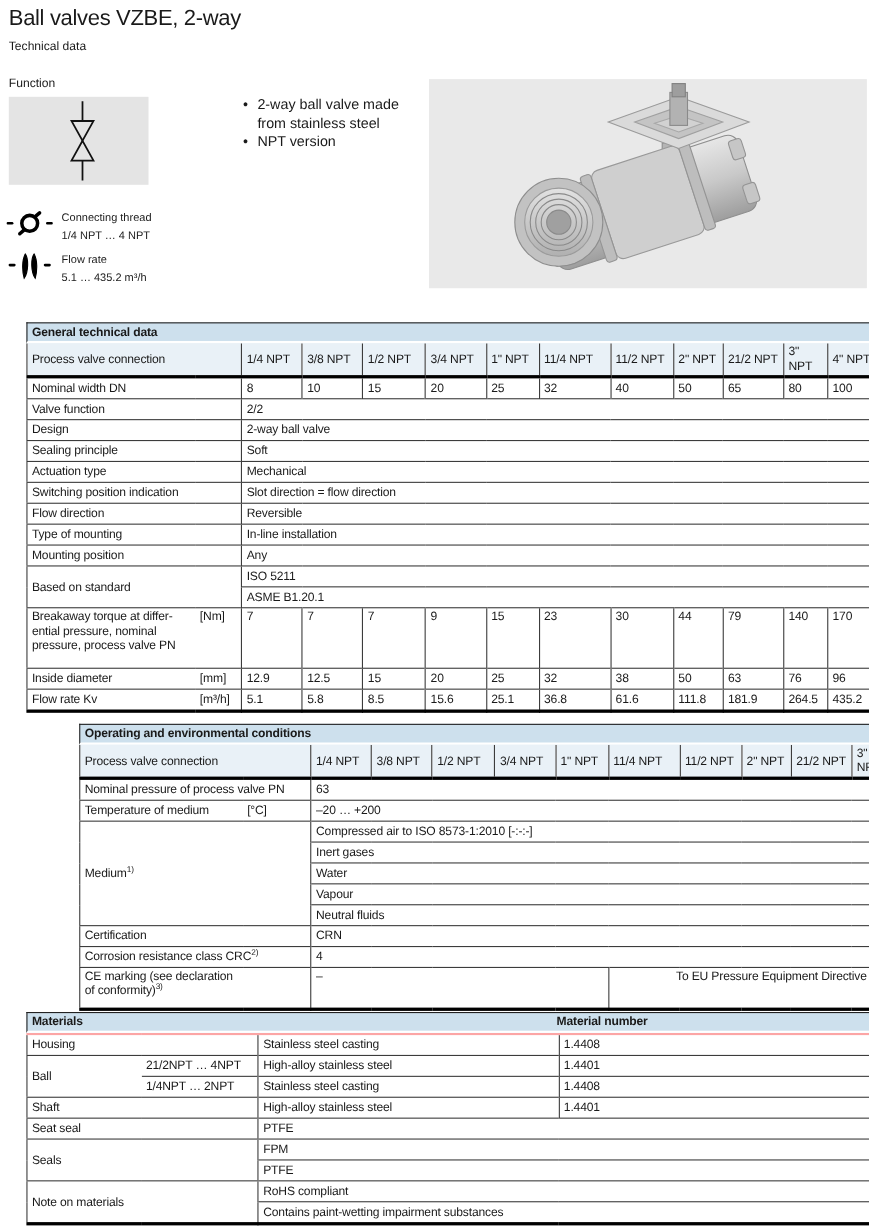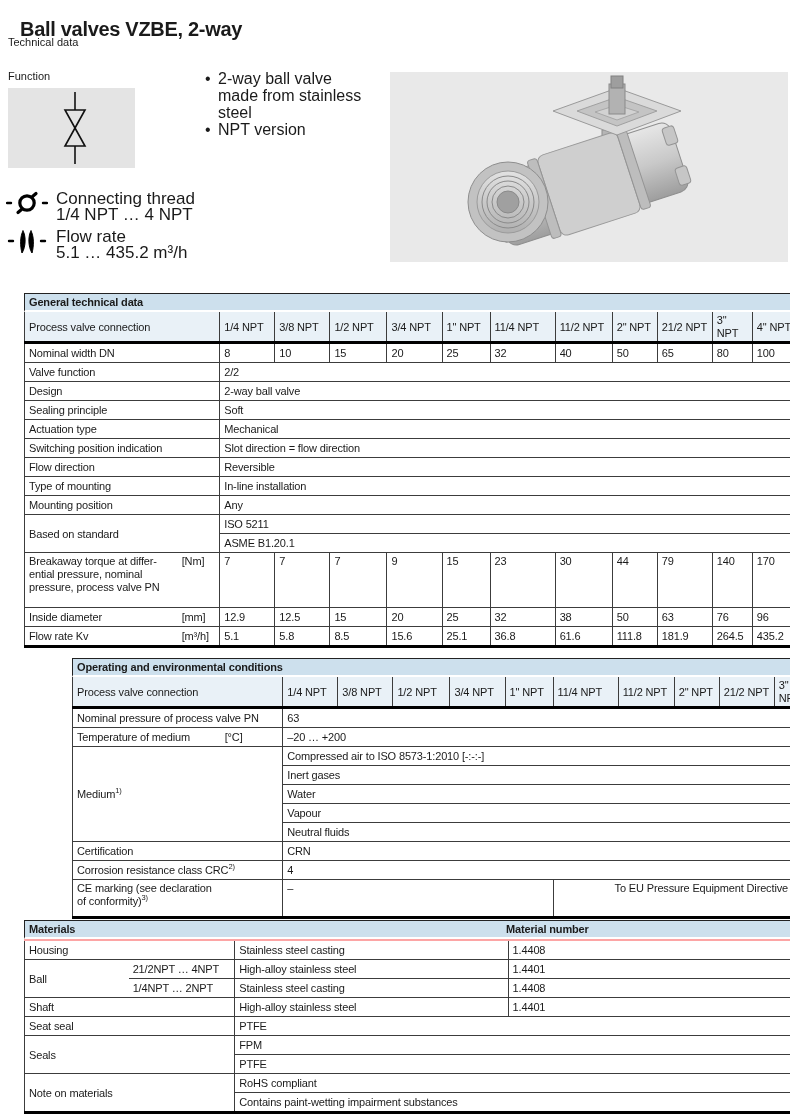--- a/index.html
+++ b/index.html
@@ -1,29 +1,29 @@
 <!DOCTYPE html>
 <html><head>
 <meta charset="utf-8">
 <style>
   html,body{margin:0;padding:0;background:#fff;}
   .page{position:relative;width:790px;height:1120px;background:#ffffff;
         font-family:"Liberation Sans",sans-serif;color:#1a1a1a;overflow:hidden;}
-  h1{position:absolute;left:8px;top:6px;margin:12px;font-size:20px;font-weight:bold;letter-spacing:-0.3px;}
+  h1{position:absolute;left:8px;top:6px;margin:0;font-size:20px;font-weight:normal;letter-spacing:-0.3px;}
   .subtitle{position:absolute;left:8px;top:36px;font-size:11px;}
   .func-label{position:absolute;left:8px;top:70px;font-size:11px;}
   .func-box{position:absolute;left:8px;top:88px;width:127px;height:80px;background:#e4e4e4;}
-  .bullets{position:absolute;left:205px;top:70px;width:165px;margin:0;padding:0;list-style:none;font-size:16px;line-height:17px;}
+  .bullets{position:absolute;left:205px;top:70px;width:165px;margin:16px;padding:0;list-style:none;font-size:13px;line-height:17px;}
   .bullets li{padding-left:13px;position:relative;}
   .bullets li::before{content:"•";position:absolute;left:0;top:0;}
   .photo{position:absolute;left:390px;top:72px;width:398px;height:190px;background:#e9e9e9;}
   .feature{position:absolute;left:6px;display:flex;align-items:flex-start;}
   .f1{top:191px;}
   .f2{top:229px;}
-  .ftxt{margin-left:8px;font-size:17px;line-height:16px;}
+  .ftxt{margin-left:8px;font-size:10px;line-height:16px;}
   
   .tbl{position:absolute;left:24px;width:778px;letter-spacing:-0.15px;}
   #t1{top:293px;} #t2{top:658px;padding-left:48px;} #t3{top:920px;}
   .band{position:relative;background:#cde0ed;border:1px solid #222;border-bottom:2px solid #fff;
         font-weight:bold;font-size:11px;line-height:13px;padding:2px 4px 1px 4px;height:13px;}
   .band .num{position:absolute;left:481px;top:2px;}
   table.spec{border-collapse:collapse;table-layout:fixed;width:778px;
         border-left:1px solid #3c3c3c;border-right:1px solid #3c3c3c;border-bottom:3px solid #000;}
   #t3 table.spec{border-top:2px solid #fca5a5;}
   table.spec td,table.spec th{font-size:11px;line-height:13px;padding:2px 4px 1px 4px;height:15px;

